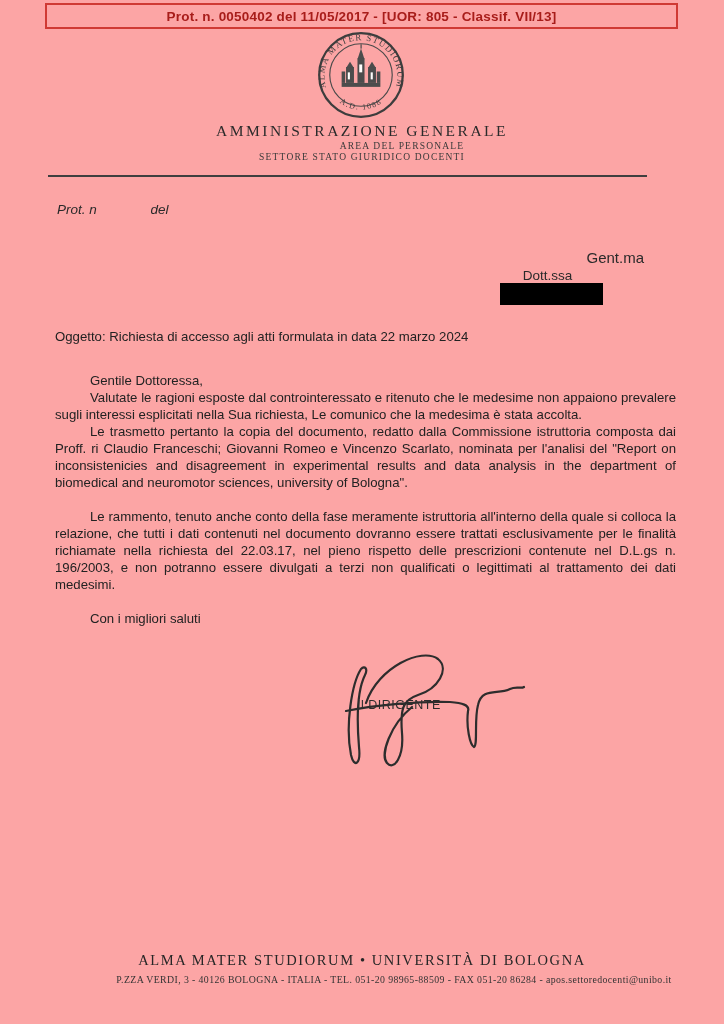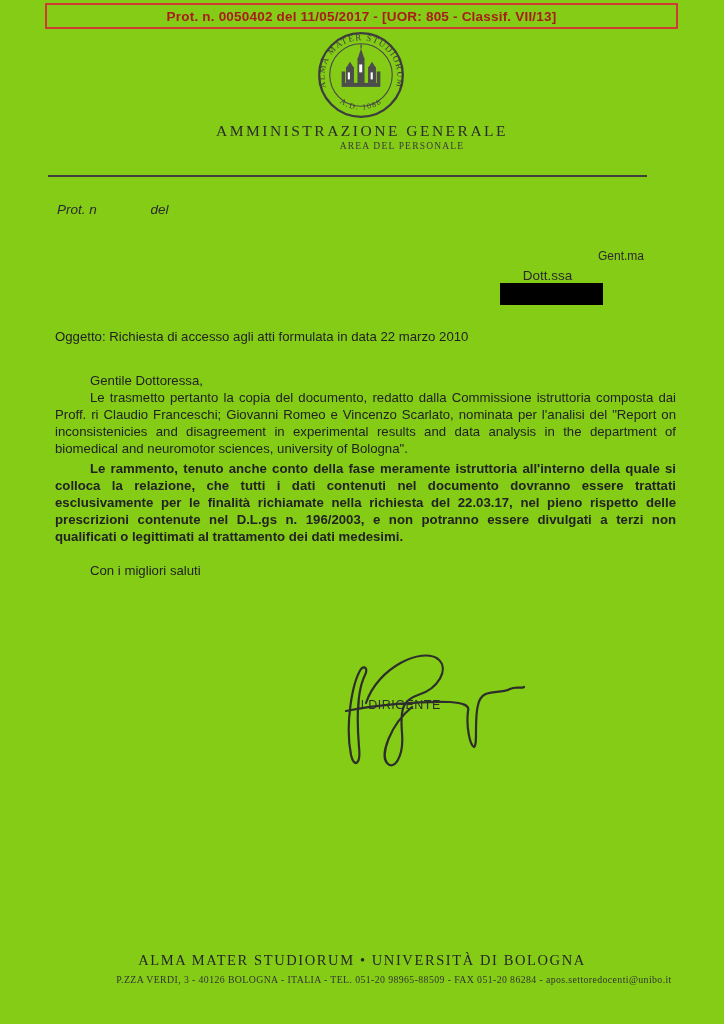--- a/index.html
+++ b/index.html
@@ -1,20 +1,20 @@
 <!DOCTYPE html>
 <html><head>
 <meta charset="utf-8">
 <style>
   html,body{margin:0;padding:0;background:#e8e8e8;}
   .page{
     position:relative;
     width:724px;height:1024px;
     margin:0 auto;
-    background:#84cc16;
+    background:#fca5a5;
     font-family:"Liberation Sans", sans-serif;
     color:#1f1f1f;
     overflow:hidden;
   }
   
   .banner{
     position:absolute;left:45px;top:3px;width:629px;height:22px;
     border:2px solid #cf3a34;
     display:flex;align-items:center;justify-content:center;
     font-size:13.5px;font-weight:bold;color:#a81d1a;
@@ -40,21 +40,21 @@
   }
   
   .protline{
     position:absolute;left:57px;top:202px;
     font-style:italic;font-size:13.5px;color:#2a2a2a;
   }
   .protline .del{margin-left:50px;}
   
   .gentma{
     position:absolute;left:444px;top:249px;width:200px;text-align:right;
-    font-size:12px;color:#2a2a2a;
+    font-size:15px;color:#2a2a2a;
   }
   .dottssa{
     position:absolute;left:492px;top:268px;
     display:flex;align-items:center;
     font-size:13.5px;color:#2a2a2a;flex-direction:column;
   }
   .redaction{
     width:103px;height:22px;background:#000;margin-left:8px;
   }
   
@@ -63,21 +63,21 @@
     font-size:13.2px;color:#222;
   }
   
   .body{
     position:absolute;left:55px;top:372px;width:621px;
     font-size:13.2px;line-height:17px;text-align:justify;color:#222;
   }
   .body .greeting{text-indent:35px;text-align:left;}
   .body p{margin:0;}
   .body p.indent{text-indent:35px;}
-  .body p.gap{margin-top:3px;font-weight:bold;}
+  .body p.gap{margin-top:17px;}
   .closing{margin-top:17px;text-indent:35px;text-align:left;}
   
   .sigblock{position:absolute;left:330px;top:643px;width:205px;height:145px;}
   .sigblock svg{position:absolute;left:0;top:0;}
   .sigrole{
     position:absolute;left:27px;top:55px;
     font-size:12.5px;letter-spacing:.5px;color:#2c2c2c;white-space:nowrap;
   }
   
   .footer1{
@@ -126,37 +126,39 @@
       <rect x="28" y="46" width="4" height="13"></rect>
       <rect x="68" y="46" width="4" height="13"></rect>
       <rect x="35" y="47" width="2.4" height="8" fill="#fffefc"></rect>
       <rect x="48" y="38" width="3.4" height="9" fill="#fffefc"></rect>
       <rect x="61" y="47" width="2.4" height="8" fill="#fffefc"></rect>
     </g>
   </svg>
 
   <div class="org">AMMINISTRAZIONE GENERALE</div>
   <div class="dept1">AREA DEL PERSONALE</div>
+  <div class="dept2">SETTORE STATO GIURIDICO DOCENTI</div>
   <div class="rule"></div>
 
   <div class="protline">
     <span>Prot. n</span>
     <span class="del">del</span>
   </div>
 
   <div class="gentma">Gent.ma</div>
   <div class="dottssa">
     <span>Dott.ssa</span>
     <span class="redaction"></span>
   </div>
 
-  <div class="subject">Oggetto: Richiesta di accesso agli atti formulata in data 22 marzo 2010</div>
+  <div class="subject">Oggetto: Richiesta di accesso agli atti formulata in data 22 marzo 2024</div>
 
   <div class="body">
     <div class="greeting">Gentile Dottoressa,</div>
+    <p class="indent">Valutate le ragioni esposte dal controinteressato e ritenuto che le medesime non appaiono prevalere sugli interessi esplicitati nella Sua richiesta, Le comunico che la medesima è stata accolta.</p>
     <p class="indent">Le trasmetto pertanto la copia del documento, redatto dalla Commissione istruttoria composta dai Proff. ri Claudio Franceschi; Giovanni Romeo e Vincenzo Scarlato, nominata per l'analisi del "Report on inconsistenicies and disagreement in experimental results and data analysis in the department of biomedical and neuromotor sciences, university of Bologna".</p>
     <p class="indent gap">Le rammento, tenuto anche conto della fase meramente istruttoria all'interno della quale si colloca la relazione, che tutti i dati contenuti nel documento dovranno essere trattati esclusivamente per le finalità richiamate nella richiesta del 22.03.17, nel pieno rispetto delle prescrizioni contenute nel D.L.gs n. 196/2003, e non potranno essere divulgati a terzi non qualificati o legittimati al trattamento dei dati medesimi.</p>
     <div class="closing">Con i migliori saluti</div>
   </div>
 
   <div class="sigblock">
     <div class="sigrole">Il DIRIGENTE</div>
     <svg width="205" height="145" viewBox="0 0 205 145">
       <g fill="none" stroke="#2d2d2d" stroke-width="2.2" stroke-linecap="round">
         <path d="M 31,26 C 22,40 15,82 21,112 C 24,125 31,122 29,104 C 27,80 26,50 35,32 C 38,26 35,22 31,26"></path>

